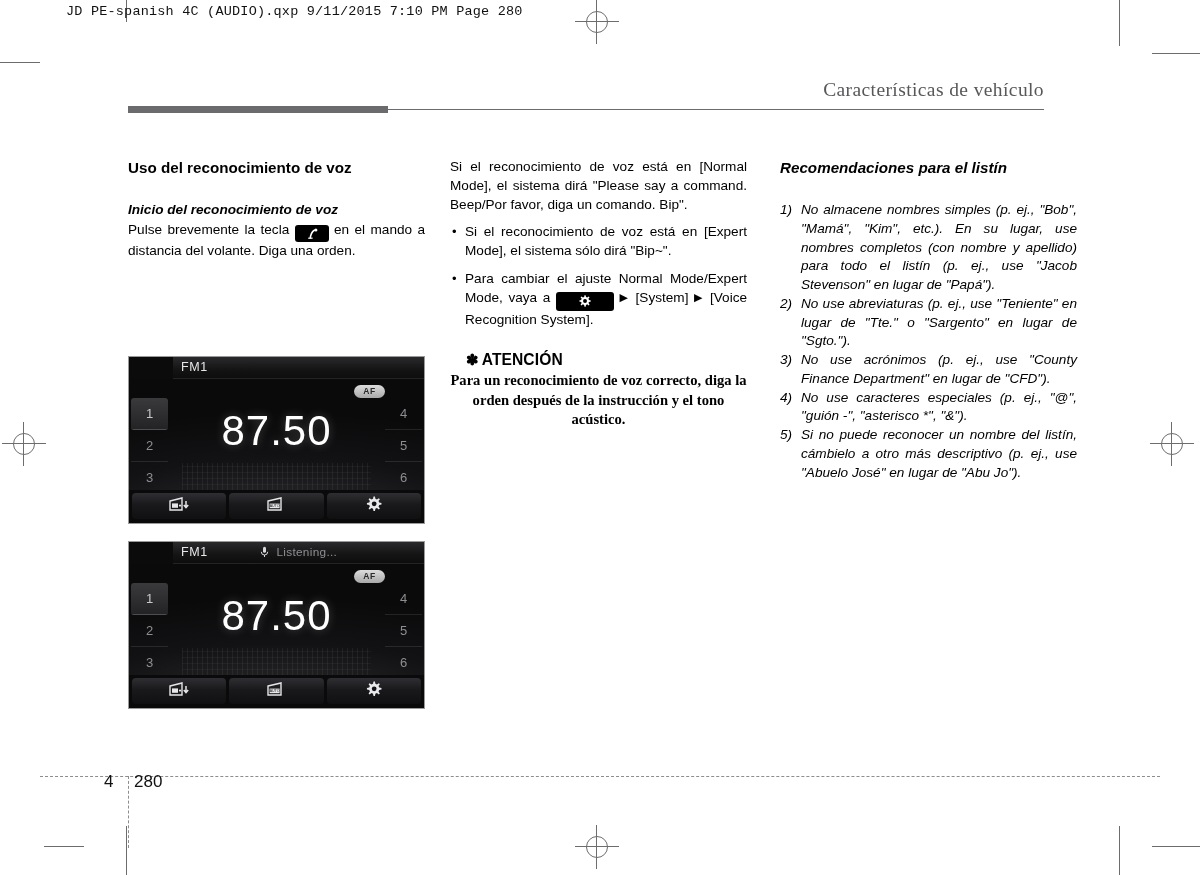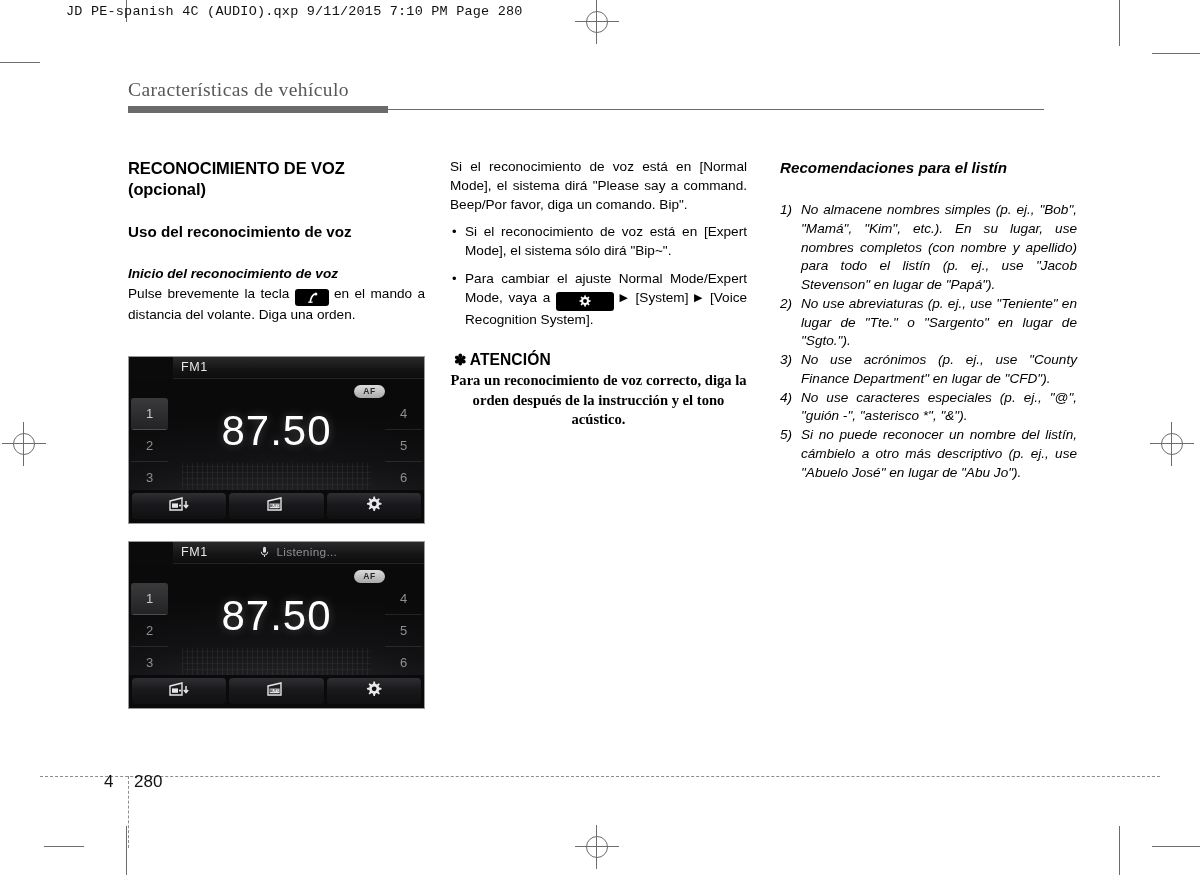--- a/index.html
+++ b/index.html
@@ -36,21 +36,21 @@
     position: absolute;
     left: 66px; top: 4px;
     font-family: "Liberation Mono", monospace;
     font-size: 13.5px;
     letter-spacing: 0.2px;
     color: #111;
     white-space: nowrap;
   }
 
   
-  .runhead-wrap { position: absolute; left: 128px; top: 80px; width: 916px; }
+  .runhead-wrap { position: absolute; left: 128px; top: 80px; width: 916px; text-align: right; }
   .runhead {
     font-family: "Liberation Serif", serif;
     font-size: 19.5px;
     color: #58585a;
     letter-spacing: 0.4px;
     line-height: 1;
   }
   .runhead-rules { position: relative; height: 8px; margin-top: 6px; }
   .runhead-rules .thick {
     position: absolute; left: 0; top: 0; width: 260px; height: 7px; background: #6b6b6d;
@@ -120,21 +120,21 @@
   }
   ol.numlist li .num {
     position: absolute; left: 0; top: 0;
     font-size: 13.6px;
   }
 
   
   .attn-head {
     font-size: 15.6px;
     font-weight: bold;
-    margin: 0 0 2px 4px;
+    margin: 0 0 2px 16px;
     letter-spacing: 0.1px;
   }
   .attn-head .star { font-size: 15px; margin-right: 3px; }
   .attn-body {
     font-family: "Liberation Serif", serif;
     font-weight: bold;
     font-size: 14.6px;
     line-height: 1.33;
     margin: 0;
     text-align: center;
@@ -313,21 +313,20 @@
 
 <div class="runhead-wrap">
   <div class="runhead">Características de vehículo</div>
   <div class="runhead-rules">
     <div class="thick"></div>
     <div class="thin"></div>
   </div>
 </div>
 
 <div class="col col1">
-  <h1 class="sec-title">RECONOCIMIENTO DE VOZ (opcional)</h1>
   <h2 class="sub-title">Uso del reconocimiento de voz</h2>
   <h3 class="subsub-title">Inicio del reconocimiento de voz</h3>
   <p class="body">
     <span>Pulse brevemente la tecla</span>
     <span class="chip chip-voice">
       <svg width="18" height="12" viewBox="0 0 18 12" aria-hidden="true">
         <path d="M11.5 1.2 C9.6 2.0 8.4 3.6 7.6 5.6 C7.0 7.1 6.6 8.7 6.4 10.4 L8.0 10.4 C8.2 8.9 8.6 7.4 9.2 6.1 C9.9 4.4 10.9 3.1 12.4 2.4 Z" fill="#fff"></path>
         <circle cx="12.9" cy="1.9" r="1.5" fill="#fff"></circle>
         <path d="M5.2 9.6 L9.6 9.6 L9.6 10.8 L5.2 10.8 Z" fill="#fff"></path>
       </svg>

